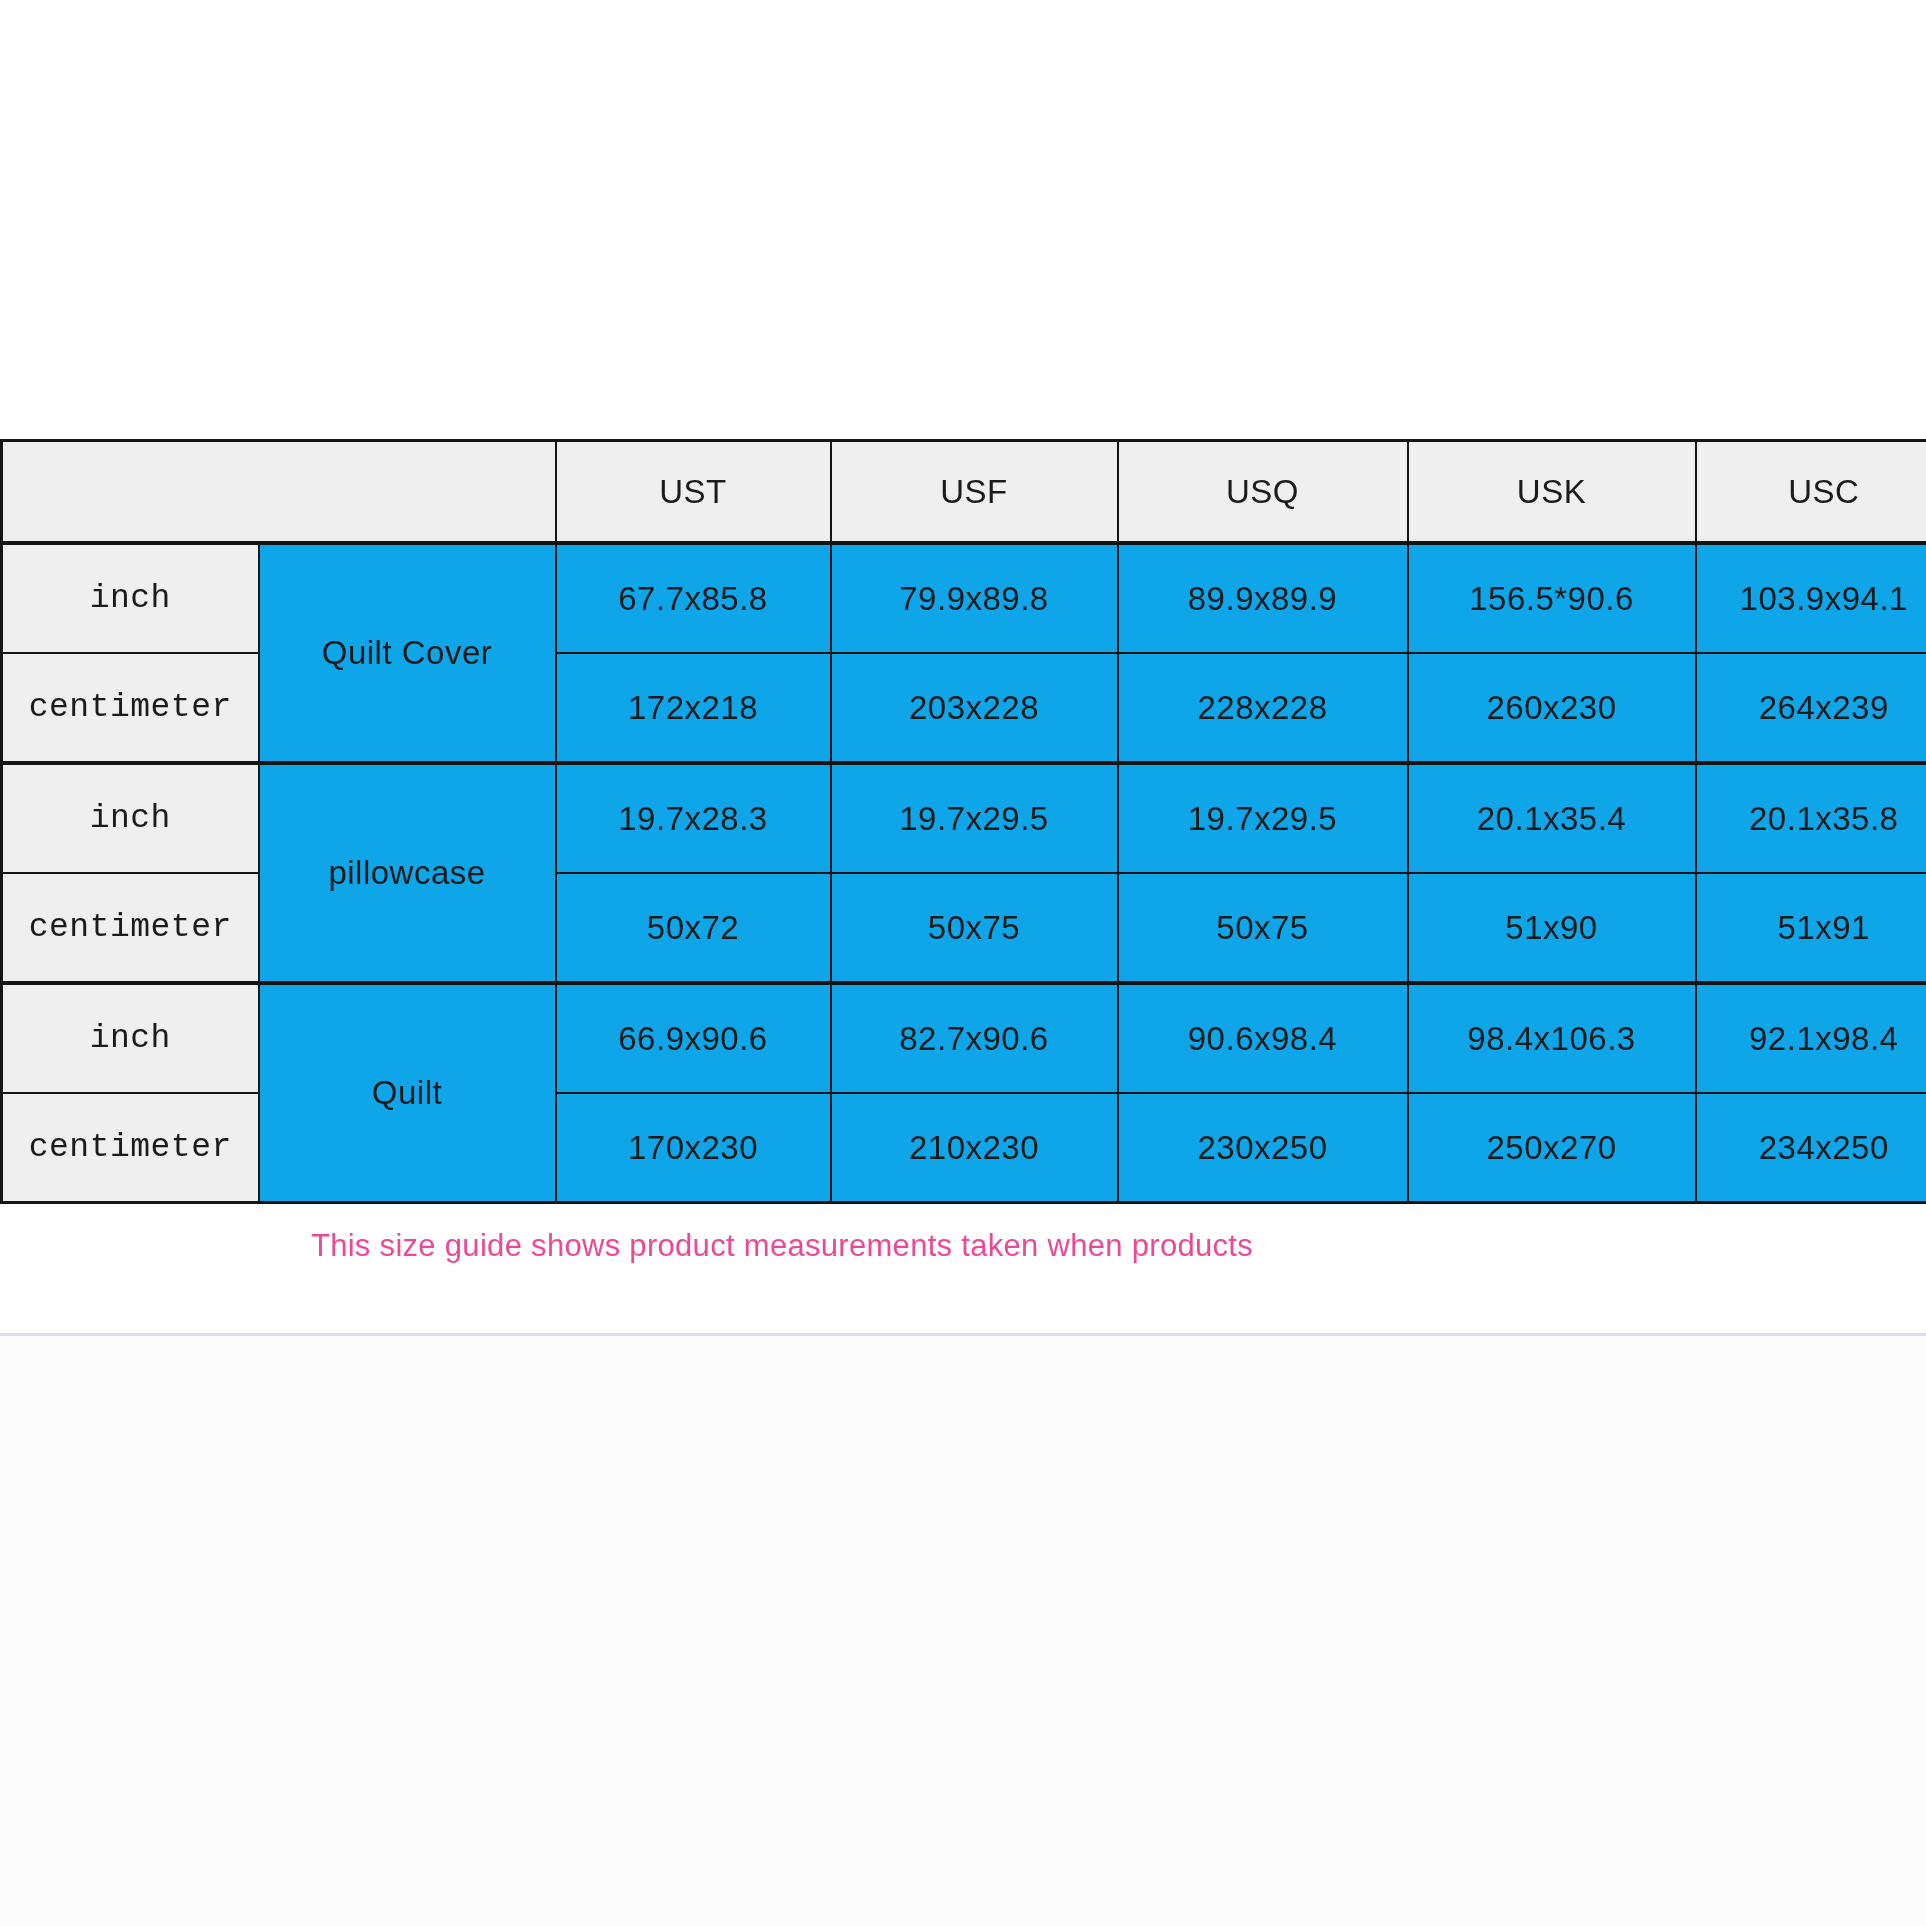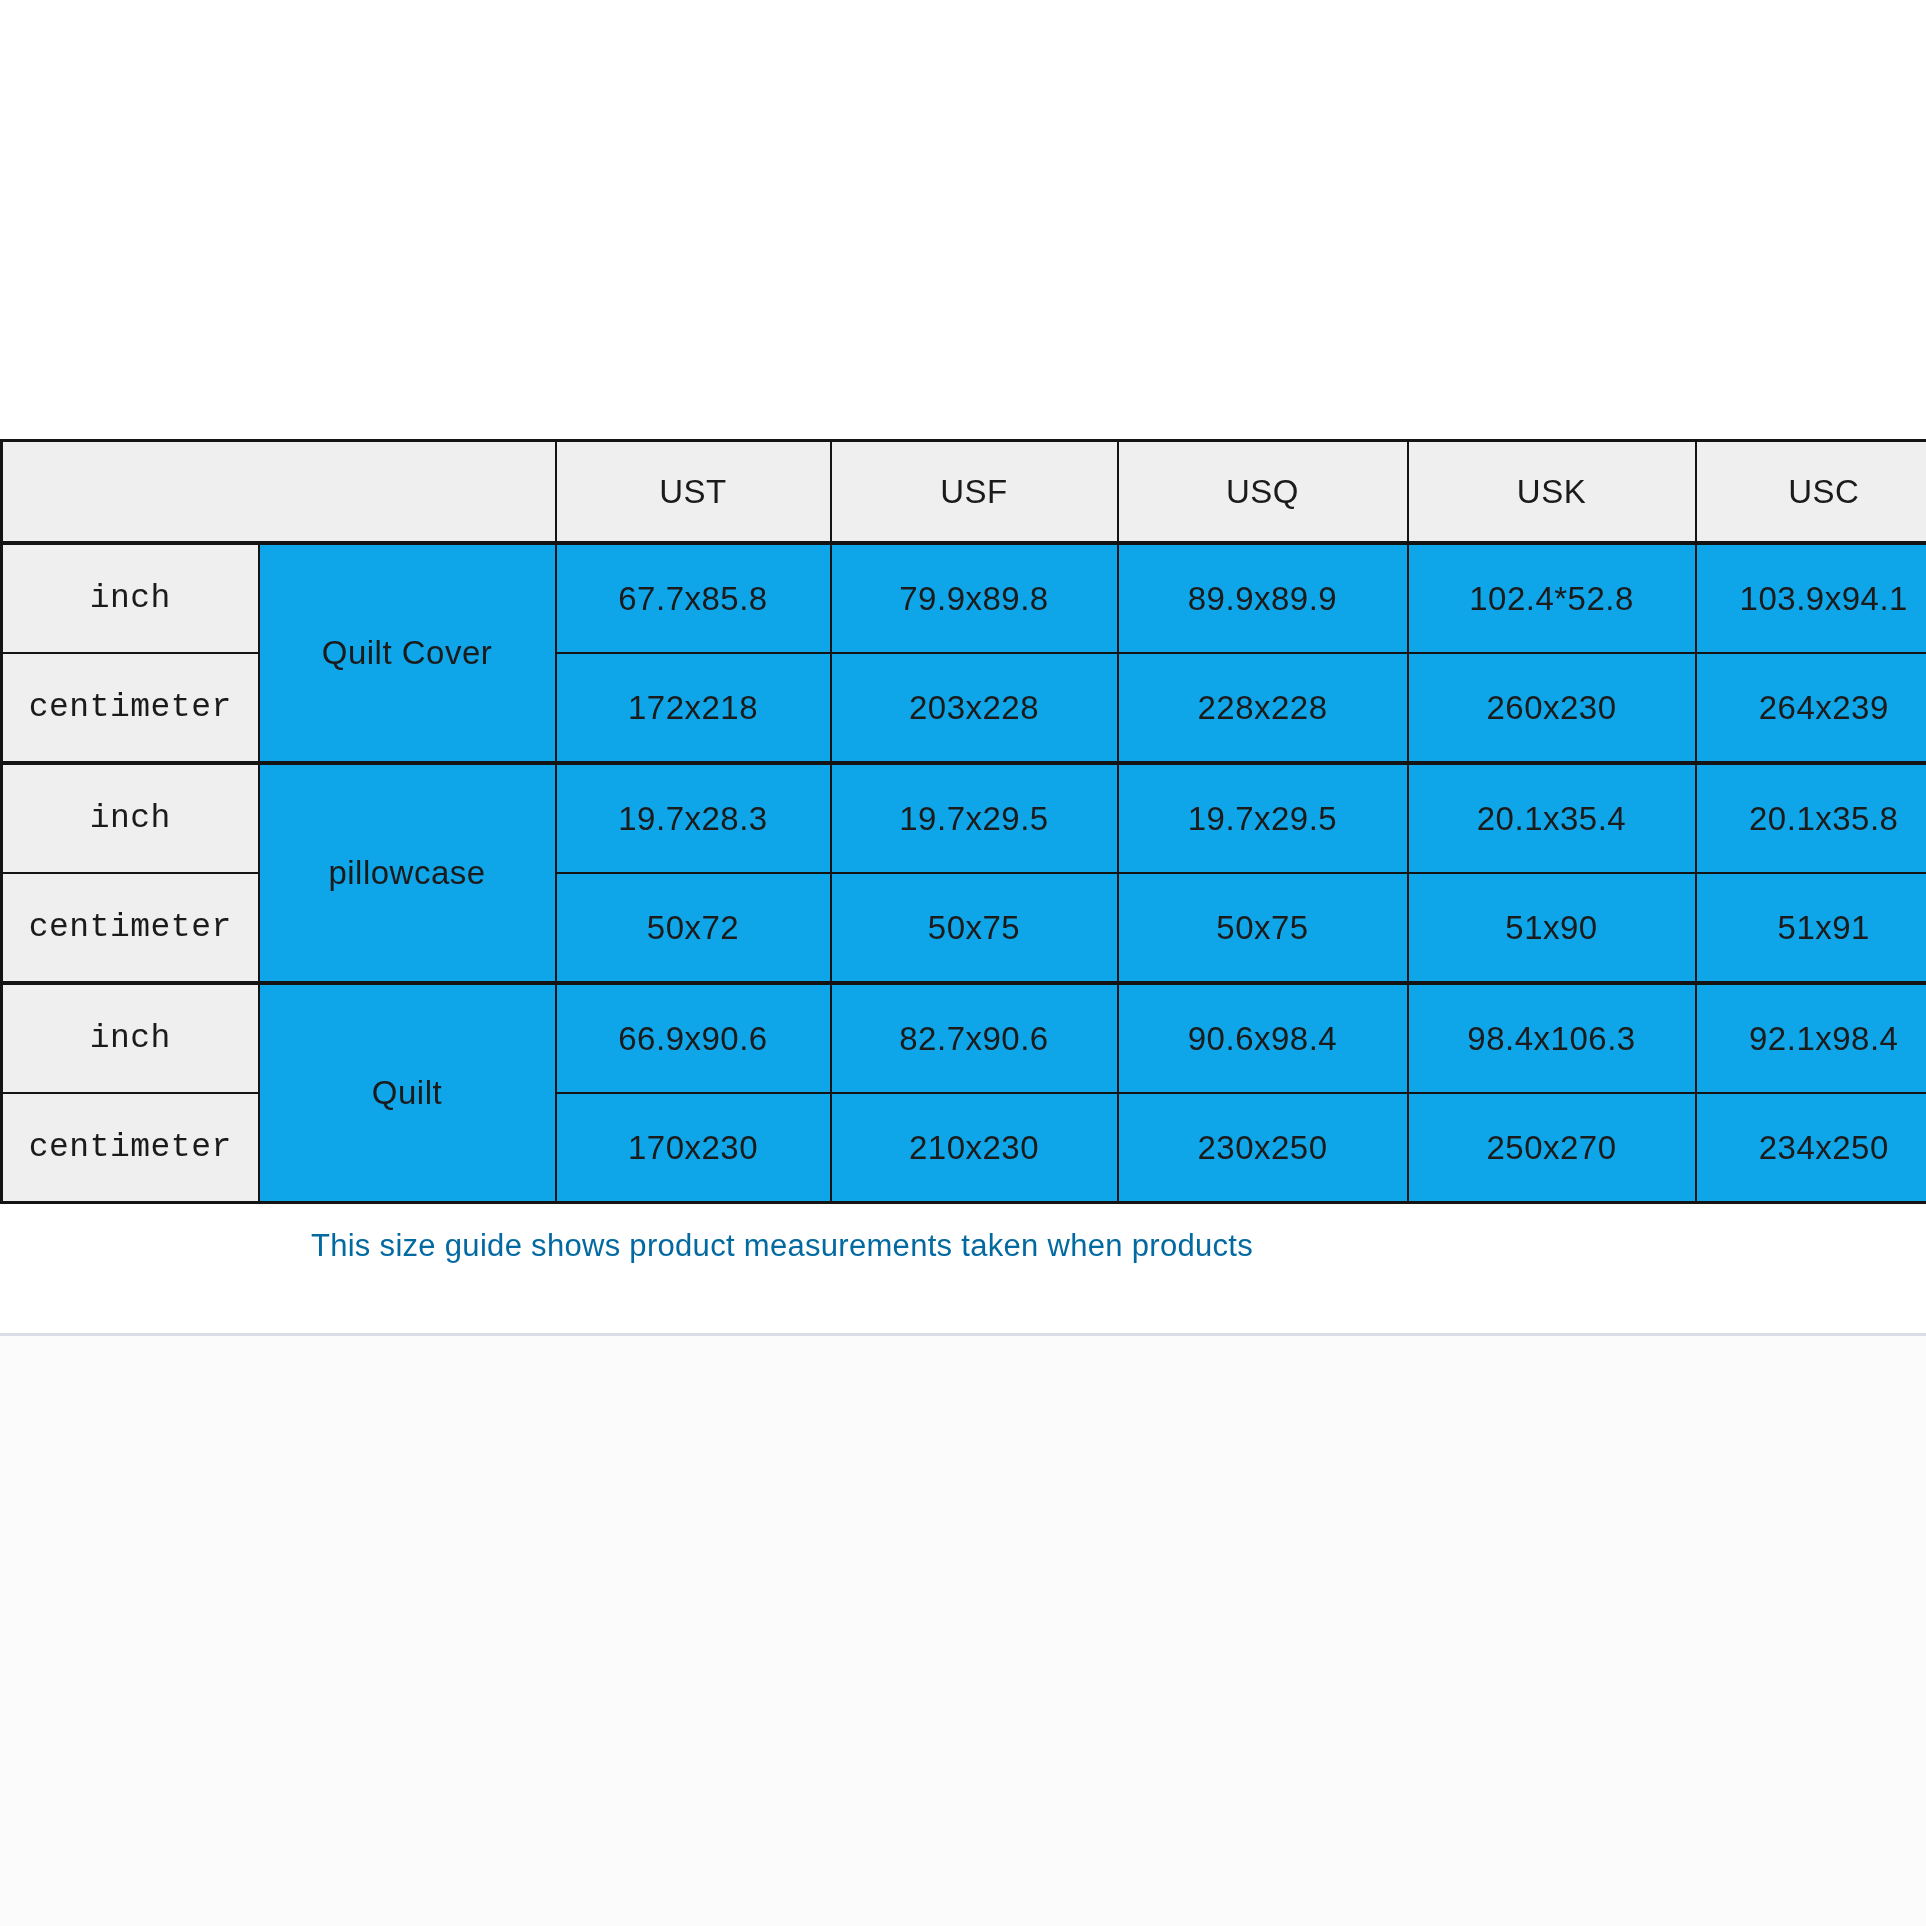--- a/index.html
+++ b/index.html
@@ -63,21 +63,21 @@
     border-top: 4px solid #141414;
   }
   .footer-note {
     position: absolute;
     top: 1220px;
     left: 0;
     width: 1564px;
     text-align: center;
     font-size: 31px;
     line-height: 51px;
-    color: #0369a1;
+    color: #ec4899;
     letter-spacing: 0.3px;
   }
   .divider {
     position: absolute;
     top: 1333px;
     left: 0;
     width: 1927px;
     height: 3px;
     background: #d9dde6;
   }
@@ -116,21 +116,21 @@
         <th>USK</th>
         <th>USC</th>
       </tr>
 
       <tr class="data-row group-start">
         <td class="unit-cell">inch</td>
         <td class="product-cell" rowspan="2">Quilt Cover</td>
         <td class="value-cell">67.7x85.8</td>
         <td class="value-cell">79.9x89.8</td>
         <td class="value-cell">89.9x89.9</td>
-        <td class="value-cell">102.4*52.8</td>
+        <td class="value-cell">156.5*90.6</td>
         <td class="value-cell">103.9x94.1</td>
       </tr>
       <tr class="data-row">
         <td class="unit-cell">centimeter</td>
         <td class="value-cell">172x218</td>
         <td class="value-cell">203x228</td>
         <td class="value-cell">228x228</td>
         <td class="value-cell">260x230</td>
         <td class="value-cell">264x239</td>
       </tr>

